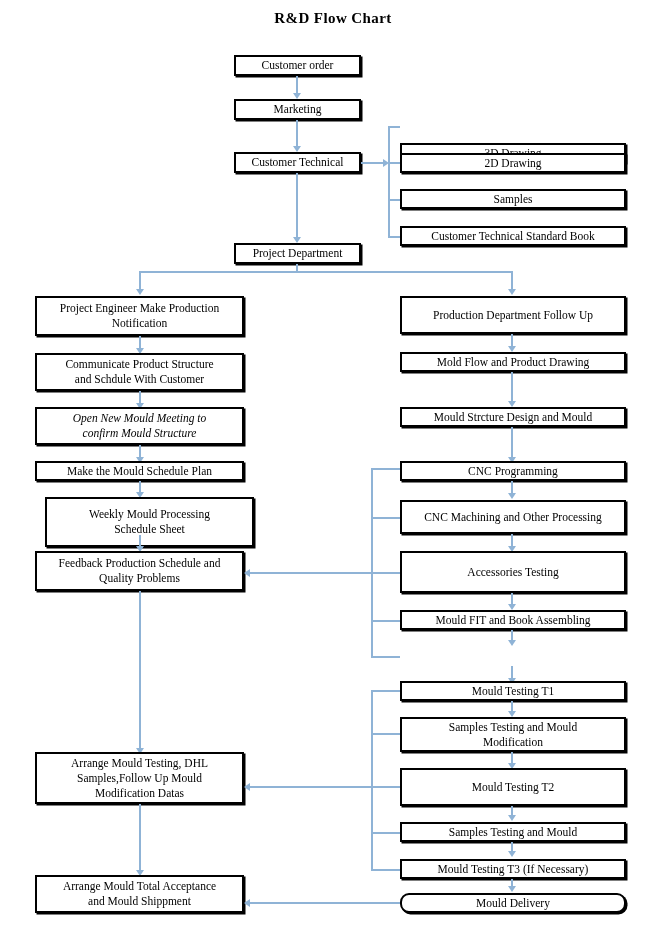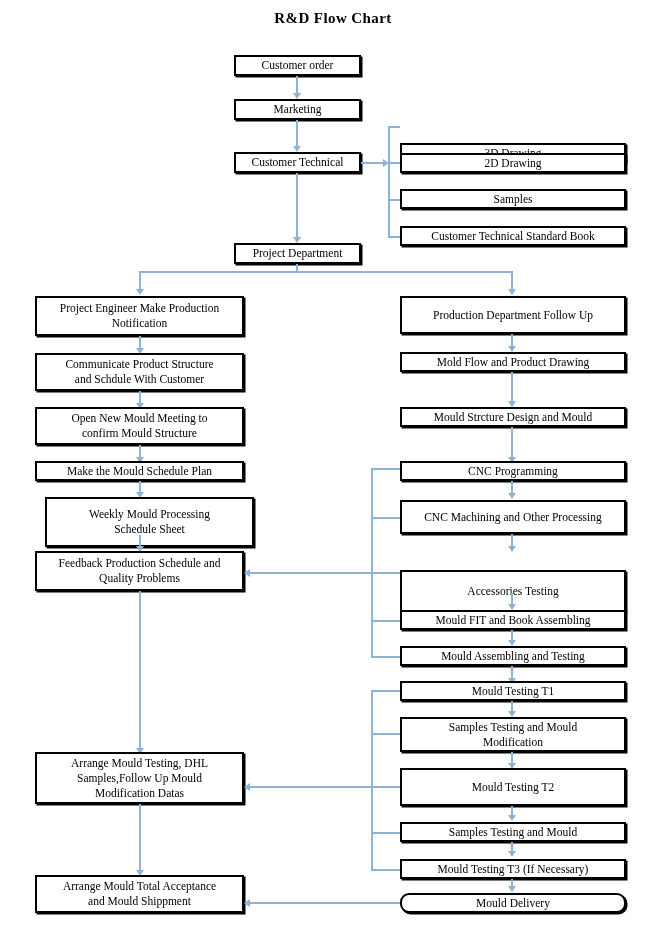--- a/index.html
+++ b/index.html
@@ -114,21 +114,21 @@
 
   <div class="ln v" style="left:139px;top:336px;height:14px;"></div>
   <div class="arw down" style="left:136px;top:348px;"></div>
 
   <div class="box" style="left:35px;top:353px;width:209px;height:38px;">Communicate Product Structure
 and Schdule With Customer</div>
 
   <div class="ln v" style="left:139px;top:391px;height:14px;"></div>
   <div class="arw down" style="left:136px;top:403px;"></div>
 
-  <div class="box" style="left:35px;top:407px;width:209px;height:38px;">Open New Mould Meeting to
+  <div class="box" style="left:35px;top:407px;width:209px;height:38px;font-style:italic;">Open New Mould Meeting to
 confirm Mould Structure</div>
 
   <div class="ln v" style="left:139px;top:445px;height:14px;"></div>
   <div class="arw down" style="left:136px;top:457px;"></div>
 
   <div class="box" style="left:35px;top:461px;width:209px;height:20px;">Make the Mould Schedule Plan</div>
 
   <div class="ln v" style="left:139px;top:481px;height:13px;"></div>
   <div class="arw down" style="left:136px;top:492px;"></div>
 
@@ -182,31 +182,30 @@
   <div class="box" style="left:400px;top:461px;width:226px;height:20px;">CNC Programming</div>
 
   <div class="ln v" style="left:511px;top:481px;height:14px;"></div>
   <div class="arw down" style="left:508px;top:493px;"></div>
 
   <div class="box" style="left:400px;top:500px;width:226px;height:34px;">CNC Machining and Other Processing</div>
 
   <div class="ln v" style="left:511px;top:534px;height:14px;"></div>
   <div class="arw down" style="left:508px;top:546px;"></div>
 
-  <div class="box" style="left:400px;top:570px;width:226px;height:42px;">Accessories Testing</div>
+  <div class="box" style="left:400px;top:551px;width:226px;height:42px;">Accessories Testing</div>
 
   <div class="ln v" style="left:511px;top:593px;height:13px;"></div>
   <div class="arw down" style="left:508px;top:604px;"></div>
 
   <div class="box" style="left:400px;top:610px;width:226px;height:20px;">Mould FIT and Book Assembling</div>
 
   <div class="ln v" style="left:511px;top:630px;height:12px;"></div>
   <div class="arw down" style="left:508px;top:640px;"></div>
 
-  <div class="box" style="left:400px;top:646px;width:226px;height:20px;">Mould Assembling and Testing</div>
 
   <div class="ln v" style="left:511px;top:666px;height:14px;"></div>
   <div class="arw down" style="left:508px;top:678px;"></div>
 
   <div class="ln v" style="left:371px;top:690px;height:180px;"></div>
   <div class="ln h" style="left:371px;top:690px;width:29px;"></div>
   <div class="ln h" style="left:371px;top:733px;width:29px;"></div>
   <div class="ln h" style="left:371px;top:786px;width:29px;"></div>
   <div class="ln h" style="left:371px;top:832px;width:29px;"></div>
   <div class="ln h" style="left:371px;top:869px;width:29px;"></div>

